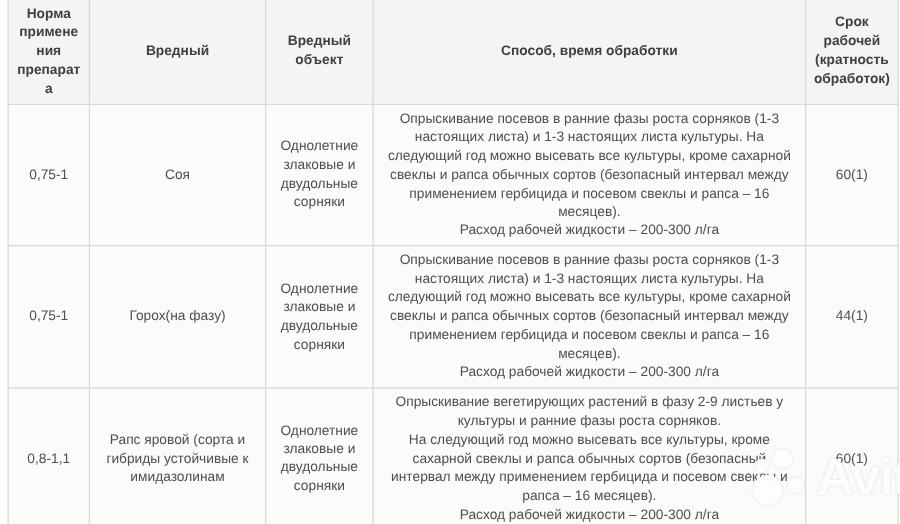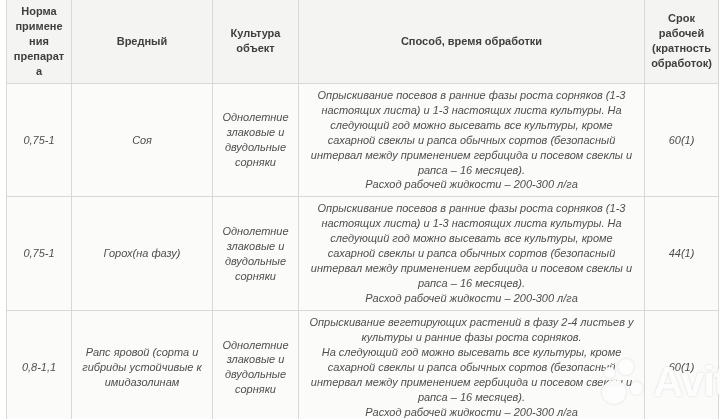--- a/index.html
+++ b/index.html
@@ -34,21 +34,21 @@
     padding: 4px 6px;
     word-wrap: break-word;
   }
   .app-table thead th {
     border-top: 0;
     background: #f4f4f2;
     font-weight: bold;
     color: #3f3f3d;
     height: 63px;
   }
-  .app-table tbody td { background: #fbfbf9; font-style: italic; }
+  .app-table tbody td { background: #fbfbf9; }
   .app-table tbody tr { height: 88px; }
   .app-table tbody tr:nth-child(1),
   .app-table tbody tr:nth-child(2) { height: 90px; }
   .app-table tbody tr:last-child td { border-bottom: 0; }
 
   col.c-rate   { width: 65px; }
   col.c-cult   { width: 141px; }
   col.c-pest   { width: 86px; }
   col.c-method { width: 346px; }
   col.c-wait   { width: 74px; }
@@ -91,21 +91,21 @@
       <col class="c-rate">
         <col class="c-cult">
         <col class="c-pest">
         <col class="c-method">
         <col class="c-wait">
     </colgroup>
     <thead>
       <tr>
         <th>Норма применения препарата</th>
         <th>Вредный</th>
-        <th>Культура объект</th>
+        <th>Вредный объект</th>
         <th>Способ, время обработки</th>
         <th>Срок рабочей (кратность обработок)</th>
       </tr>
     </thead>
     <tbody>
     <tr>
       <td>0,75-1</td>
       <td>Соя</td>
       <td>Однолетние злаковые и двудольные сорняки</td>
       <td class="method-cell">
@@ -124,21 +124,21 @@
             <div class="para">Расход рабочей жидкости – 200-300 л/га</div>
           </td>
       <td>44(1)</td>
     </tr>
 
     <tr>
       <td>0,8-1,1</td>
       <td>Рапс яровой (сорта и гибриды устойчивые к имидазолинам</td>
       <td>Однолетние злаковые и двудольные сорняки</td>
       <td class="method-cell">
-            <div class="para">Опрыскивание вегетирующих растений в фазу 2-4 листьев у культуры и ранние фазы роста сорняков.</div>
+            <div class="para">Опрыскивание вегетирующих растений в фазу 2-9 листьев у культуры и ранние фазы роста сорняков.</div>
             <div class="para">На следующий год можно высевать все культуры, кроме сахарной свеклы и рапса обычных сортов (безопасный интервал между применением гербицида и посевом свеклы и рапса – 16 месяцев).</div>
             <div class="para">Расход рабочей жидкости – 200-300 л/га</div>
           </td>
       <td>60(1)</td>
     </tr>
 
   </tbody>
   </table>
 
   <div class="watermark">

